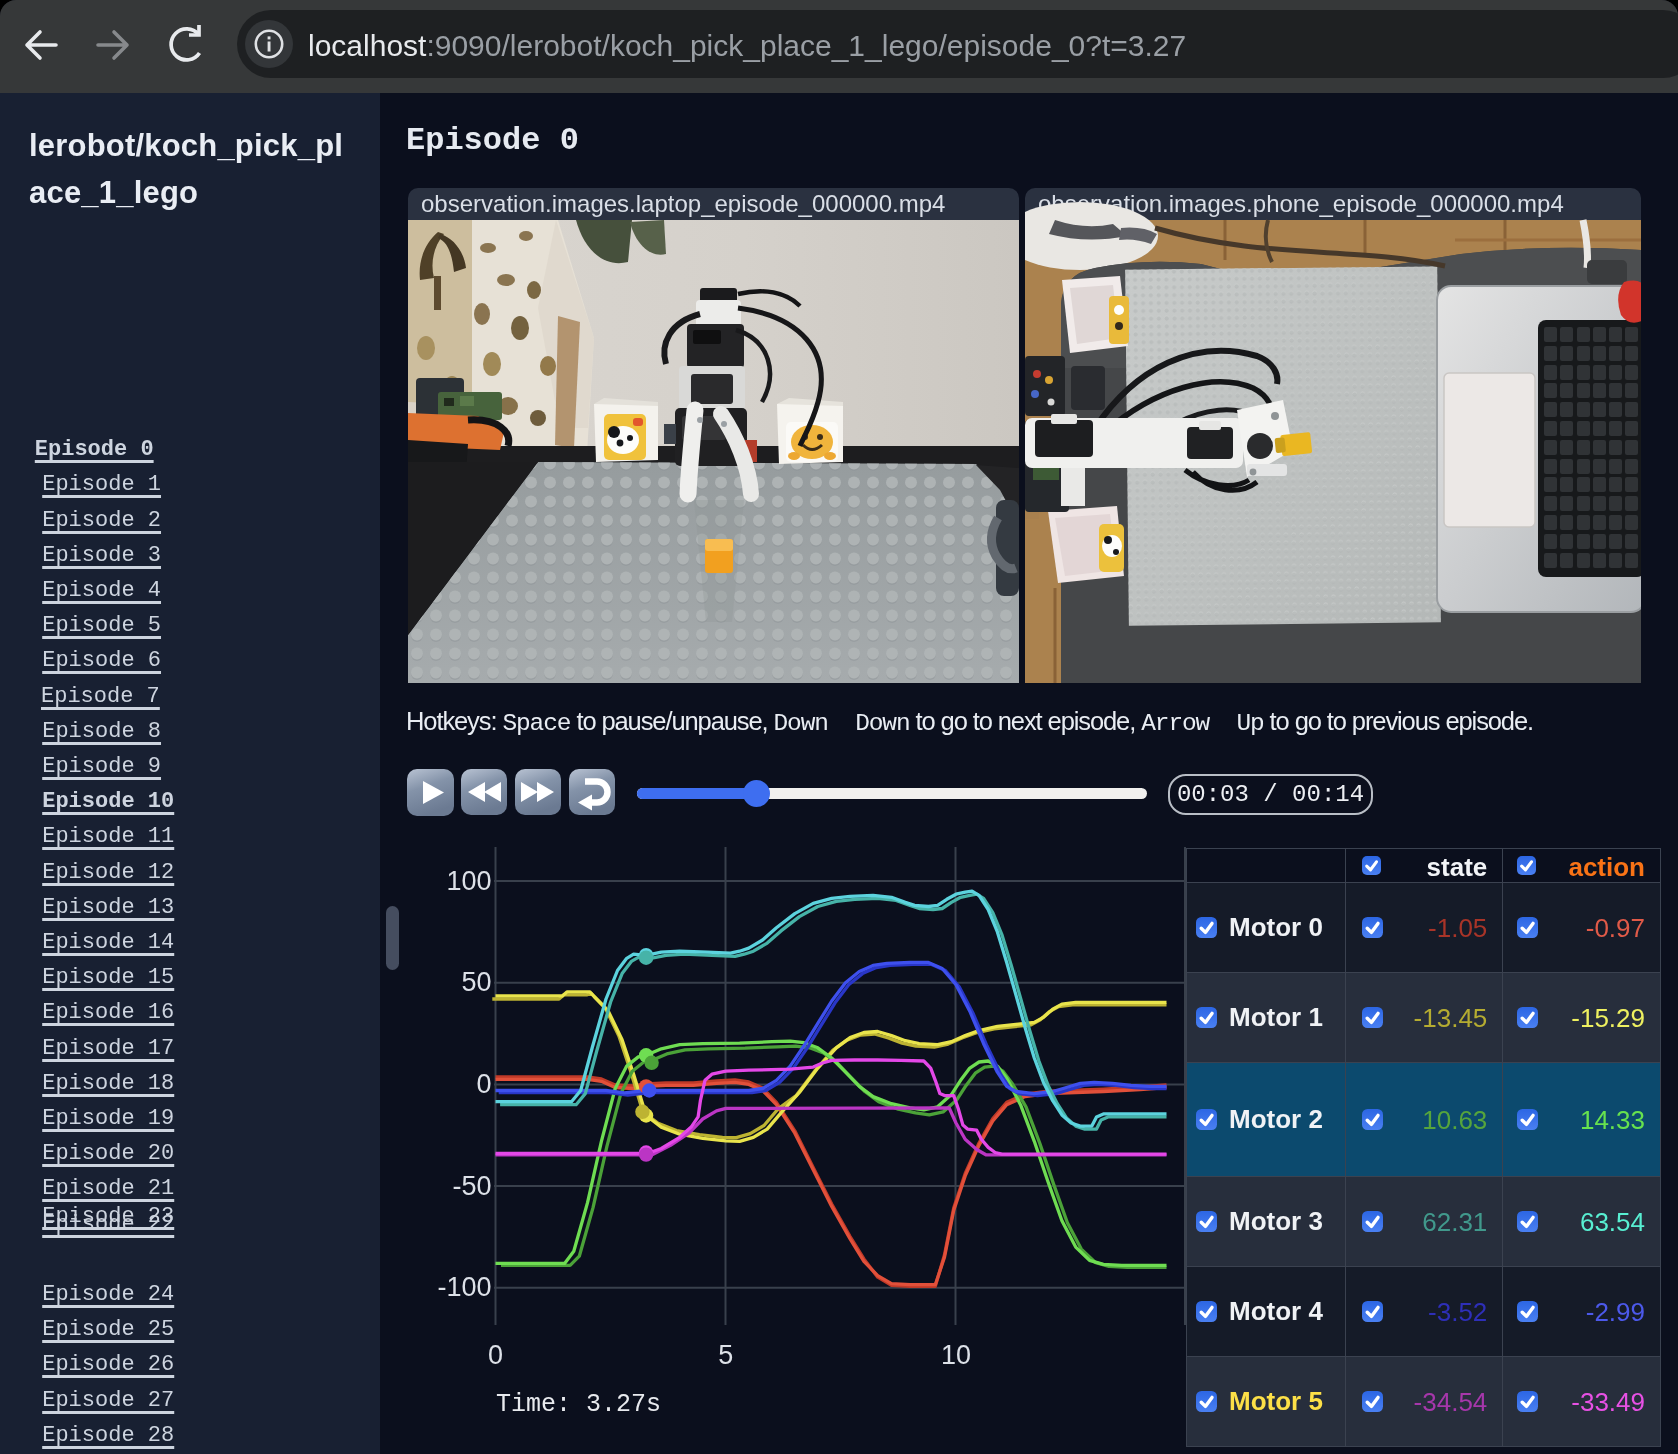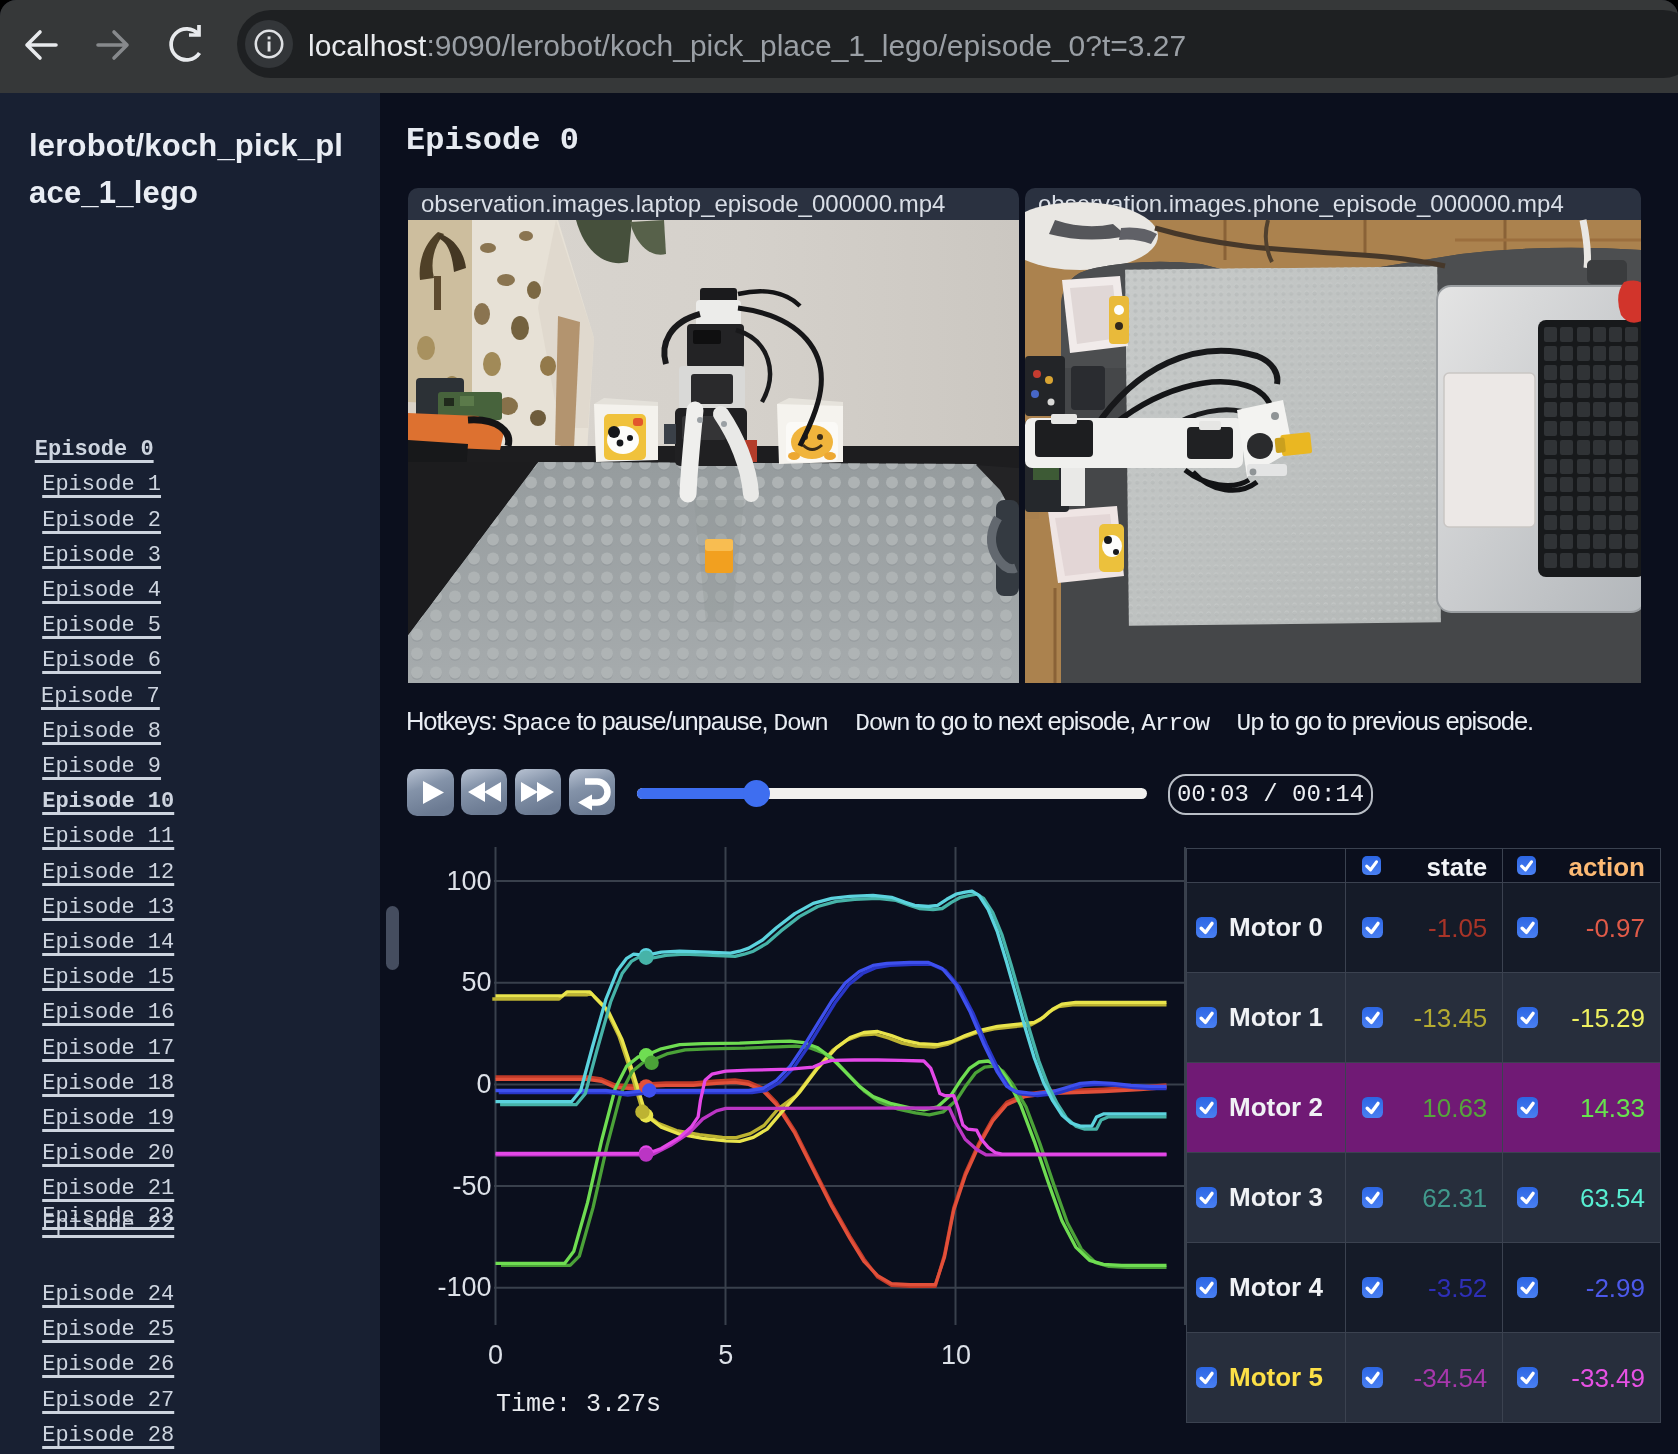--- a/index.html
+++ b/index.html
@@ -487,21 +487,21 @@
             <span style="position:absolute;left:14px;top:50%;margin-top:-9.5px"><svg width="19" height="19" viewBox="0 0 21 21">
                 <defs>
                   <linearGradient id="cb19b" x1="0" y1="0" x2="0" y2="1">
                     <stop offset="0" stop-color="#2c66e4"></stop>
                     <stop offset="1" stop-color="#4a80f2"></stop>
                   </linearGradient>
                 </defs>
                 <rect width="21" height="21" rx="5.5" fill="url(#cb19b)"></rect>
                 <path d="M5.2 11.2 l4.2 4.2 L16 6.4" stroke="#fff" stroke-width="3.4" fill="none" stroke-linecap="round" stroke-linejoin="round"></path>
               </svg></span>
-            <span style="position:absolute;right:15px;top:3px;font-weight:bold;font-size:26px;color:#fdba74">action</span>
+            <span style="position:absolute;right:15px;top:3px;font-weight:bold;font-size:26px;color:#f97316">action</span>
           </td>
         </tr>
 <tr style="height:90px;background:#151b28">
           <td style="position:relative">
             <span style="position:absolute;left:9px;top:50%;margin-top:-10.5px"><svg width="21" height="21" viewBox="0 0 21 21">
                 <defs>
                   <linearGradient id="cb210a" x1="0" y1="0" x2="0" y2="1">
                     <stop offset="0" stop-color="#2c66e4"></stop>
                     <stop offset="1" stop-color="#4a80f2"></stop>
                   </linearGradient>
@@ -572,21 +572,21 @@
                     <stop offset="0" stop-color="#2c66e4"></stop>
                     <stop offset="1" stop-color="#4a80f2"></stop>
                   </linearGradient>
                 </defs>
                 <rect width="21" height="21" rx="5.5" fill="url(#cb211c)"></rect>
                 <path d="M5.2 11.2 l4.2 4.2 L16 6.4" stroke="#fff" stroke-width="3.4" fill="none" stroke-linecap="round" stroke-linejoin="round"></path>
               </svg></span>
             <span style="position:absolute;right:15px;top:50%;margin-top:-15px;font-size:26px;color:#eef060">-15.29</span>
           </td>
         </tr>
-<tr style="height:90px;background:#701a75">
+<tr style="height:114px;background:#0c4a6e">
           <td style="position:relative">
             <span style="position:absolute;left:9px;top:50%;margin-top:-10.5px"><svg width="21" height="21" viewBox="0 0 21 21">
                 <defs>
                   <linearGradient id="cb212a" x1="0" y1="0" x2="0" y2="1">
                     <stop offset="0" stop-color="#2c66e4"></stop>
                     <stop offset="1" stop-color="#4a80f2"></stop>
                   </linearGradient>
                 </defs>
                 <rect width="21" height="21" rx="5.5" fill="url(#cb212a)"></rect>
                 <path d="M5.2 11.2 l4.2 4.2 L16 6.4" stroke="#fff" stroke-width="3.4" fill="none" stroke-linecap="round" stroke-linejoin="round"></path>

